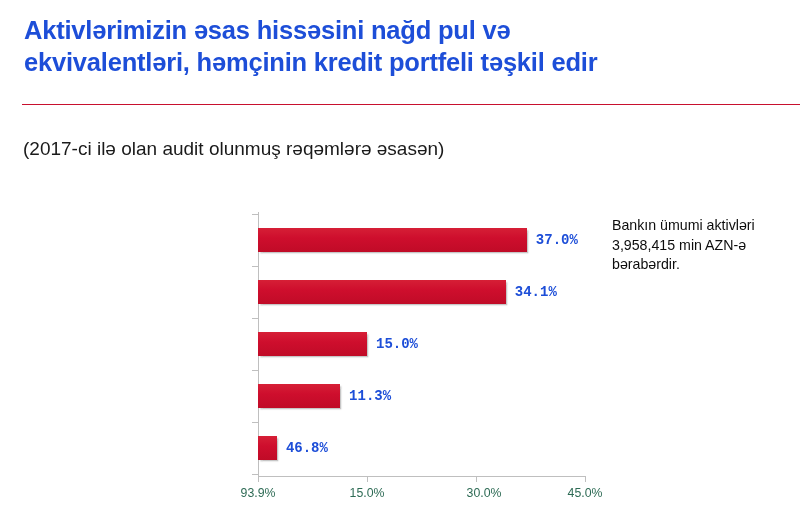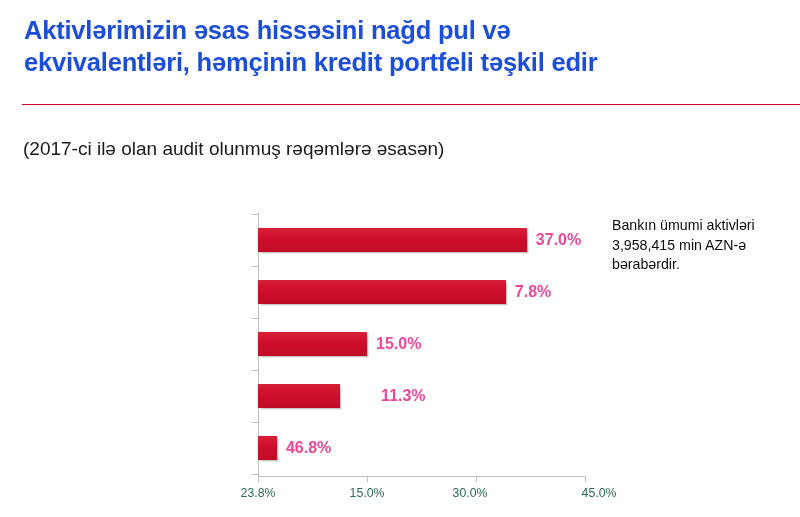--- a/index.html
+++ b/index.html
@@ -120,25 +120,26 @@
 
   .bar {
     position: absolute;
     height: 24px;
     background: linear-gradient(to bottom, #D61F36 0%, #CE0E2D 42%, #C00B27 100%);
     box-shadow: 1.5px 1.5px 1.5px rgba(120,120,120,0.42);
     transform: translateY(-50%);
   }
   .bar-value {
     position: absolute;
-    font-size: 16px;
+    font-size: 14px;
     font-weight: bold;
-    color: #ec4899;
+    color: #1d4ed8;
     transform: translateY(-50%);
     white-space: nowrap;
+    font-family: Liberation Mono, monospace;
   }
 </style>
 </head>
 <body>
 
 <div class="header">
   <div class="title">Aktivlərimizin əsas hissəsini nağd pul və
 ekvivalentləri, həmçinin kredit portfeli təşkil edir</div>
   <div class="title-rule"></div>
   <div class="subtitle">(2017-ci ilə olan audit olunmuş rəqəmlərə əsasən)</div>
@@ -146,37 +147,37 @@
 
 <div class="sidenote">Bankın ümumi aktivləri
 3,958,415 min AZN-ə
 bərabərdir.</div>
 
 <div class="chart">
   <div class="plot" id="plot">
     <div class="axis-y"></div>
     <div class="axis-x"></div>
   <div class="xtick" style="left: 0px;"></div>
-      <div class="xtick-label" style="left: 0px;">23.8%</div>
+      <div class="xtick-label" style="left: 0px;">93.9%</div>
       <div class="xtick" style="left: 109px;"></div>
       <div class="xtick-label" style="left: 109px;">15.0%</div>
       <div class="xtick" style="left: 218px;"></div>
-      <div class="xtick-label" style="left: 212px; text-align: right;">30.0%</div>
+      <div class="xtick-label" style="left: 226px; text-align: right;">30.0%</div>
       <div class="xtick" style="left: 327px;"></div>
-      <div class="xtick-label" style="left: 341px;">45.0%</div>
+      <div class="xtick-label" style="left: 327px;">45.0%</div>
       <div class="ytick" style="top: 2px;"></div>
       <div class="ytick" style="top: 54px;"></div>
       <div class="ytick" style="top: 106px;"></div>
       <div class="ytick" style="top: 158px;"></div>
       <div class="ytick" style="top: 210px;"></div>
       <div class="ytick" style="top: 262px;"></div>
       <div class="bar" style="left: 0px; top: 28px; width: 268.867px;"></div>
       <div class="bar-value" style="left: 277.867px; top: 28px;">37.0%</div>
       <div class="bar" style="left: 0px; top: 80px; width: 247.793px;"></div>
-      <div class="bar-value" style="left: 256.793px; top: 80px;">7.8%</div>
+      <div class="bar-value" style="left: 256.793px; top: 80px;">34.1%</div>
       <div class="bar" style="left: 0px; top: 132px; width: 109px;"></div>
       <div class="bar-value" style="left: 118px; top: 132px;">15.0%</div>
       <div class="bar" style="left: 0px; top: 184px; width: 82.1133px;"></div>
-      <div class="bar-value" style="left: 91.1133px; top: 184px; margin-left: 32px;">11.3%</div>
+      <div class="bar-value" style="left: 91.1133px; top: 184px;">11.3%</div>
       <div class="bar" style="left: 0px; top: 236px; width: 18.8933px;"></div>
       <div class="bar-value" style="left: 27.8933px; top: 236px;">46.8%</div>
     </div>
 </div>
 
 </body></html>

